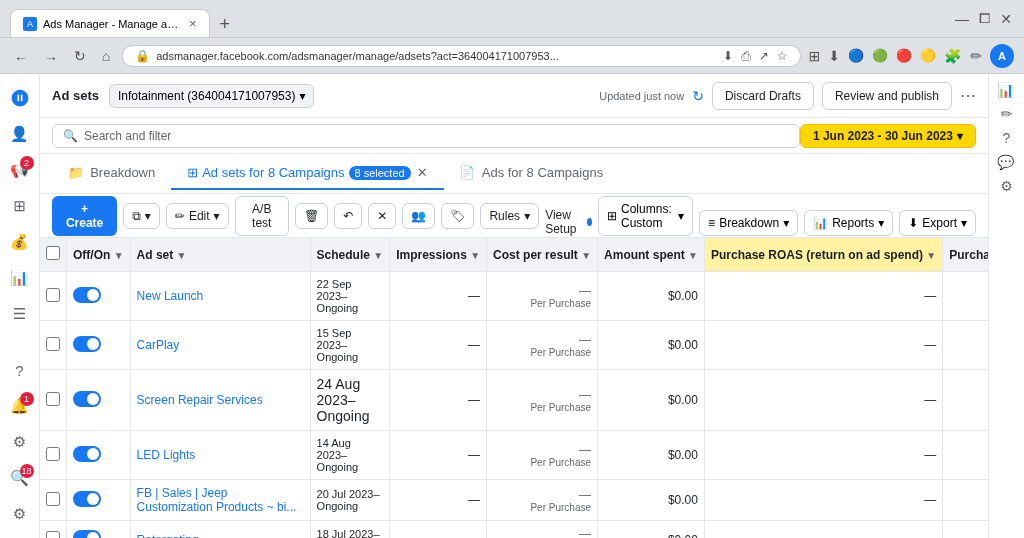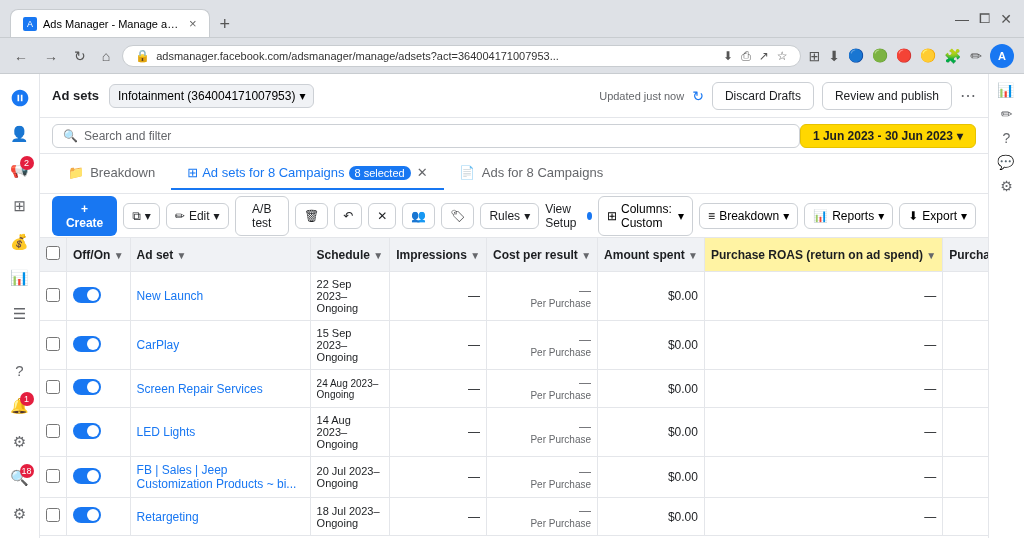--- a/index.html
+++ b/index.html
@@ -56,21 +56,21 @@
     .nav-tabs { background: #fff; border-bottom: 1px solid #e4e6ea; display: flex; align-items: center; padding: 0 12px; height: 40px; gap: 0; }
     .nav-tab { padding: 8px 16px; cursor: pointer; font-size: 13px; color: #65676b; border-bottom: 2px solid transparent; display: flex; align-items: center; gap: 6px; white-space: nowrap; }
     .nav-tab.active { color: #1877f2; border-bottom-color: #1877f2; }
     .selected-badge { background: #1877f2; color: #fff; border-radius: 10px; padding: 1px 6px; font-size: 11px; }
     .clear-selection { color: #65676b; cursor: pointer; font-size: 13px; margin-left: 2px; }
 
     
     .toolbar { background: #fff; border-bottom: 1px solid #e4e6ea; display: flex; align-items: center; padding: 6px 12px; gap: 6px; height: 44px; }
     .btn-create { background: #1877f2; color: #fff; border: none; border-radius: 6px; padding: 6px 12px; font-size: 12px; font-weight: 600; cursor: pointer; display: flex; align-items: center; gap: 4px; }
     .btn-icon { background: #fff; border: 1px solid #ccd0d5; border-radius: 6px; padding: 5px 8px; cursor: pointer; display: flex; align-items: center; gap: 4px; font-size: 12px; color: #1c1e21; }
-    .toolbar-right { margin-left: auto; display: flex; align-items: center; gap: 6px; }
+    .toolbar-right { margin-left: auto; display: flex; align-items: flex-end; gap: 6px; }
     .view-setup-btn { display: flex; align-items: center; gap: 4px; font-size: 12px; color: #1c1e21; cursor: pointer; }
     .dot-indicator { width: 8px; height: 8px; background: #1877f2; border-radius: 50%; }
     .columns-btn { display: flex; align-items: center; gap: 4px; font-size: 12px; border: 1px solid #ccd0d5; border-radius: 6px; padding: 5px 8px; cursor: pointer; }
     .breakdown-btn { display: flex; align-items: center; gap: 4px; font-size: 12px; border: 1px solid #ccd0d5; border-radius: 6px; padding: 5px 8px; cursor: pointer; }
     .reports-btn { display: flex; align-items: center; gap: 4px; font-size: 12px; border: 1px solid #ccd0d5; border-radius: 6px; padding: 5px 8px; cursor: pointer; }
     .export-btn { display: flex; align-items: center; gap: 4px; font-size: 12px; border: 1px solid #ccd0d5; border-radius: 6px; padding: 5px 8px; cursor: pointer; }
 
     
     .table-container { flex: 1; overflow: auto; }
     table { width: 100%; border-collapse: collapse; font-size: 12px; }
@@ -323,21 +323,21 @@
             <tr>
     <td class="checkbox-cell">
       <input type="checkbox" class="checkbox" style="">
     </td>
     <td>
       <div class="toggle"></div>
     </td>
     <td>
       <a class="ad-name-link" href="#">Screen Repair Services</a>
     </td>
-    <td style="color:#1c1e21;font-size:10px;">24 Aug 2023–Ongoing</td>
+    <td style="color:#1c1e21;font-size:14px;">24 Aug 2023–Ongoing</td>
     <td class="numeric">—</td>
     <td class="numeric">
       <div class="dash">—</div>
       <div class="sub-text">Per Purchase</div>
     </td>
     <td class="numeric">$0.00</td>
     <td class="numeric" style="background:;">—</td>
     <td class="numeric">$0.00</td>
 
   </tr>

